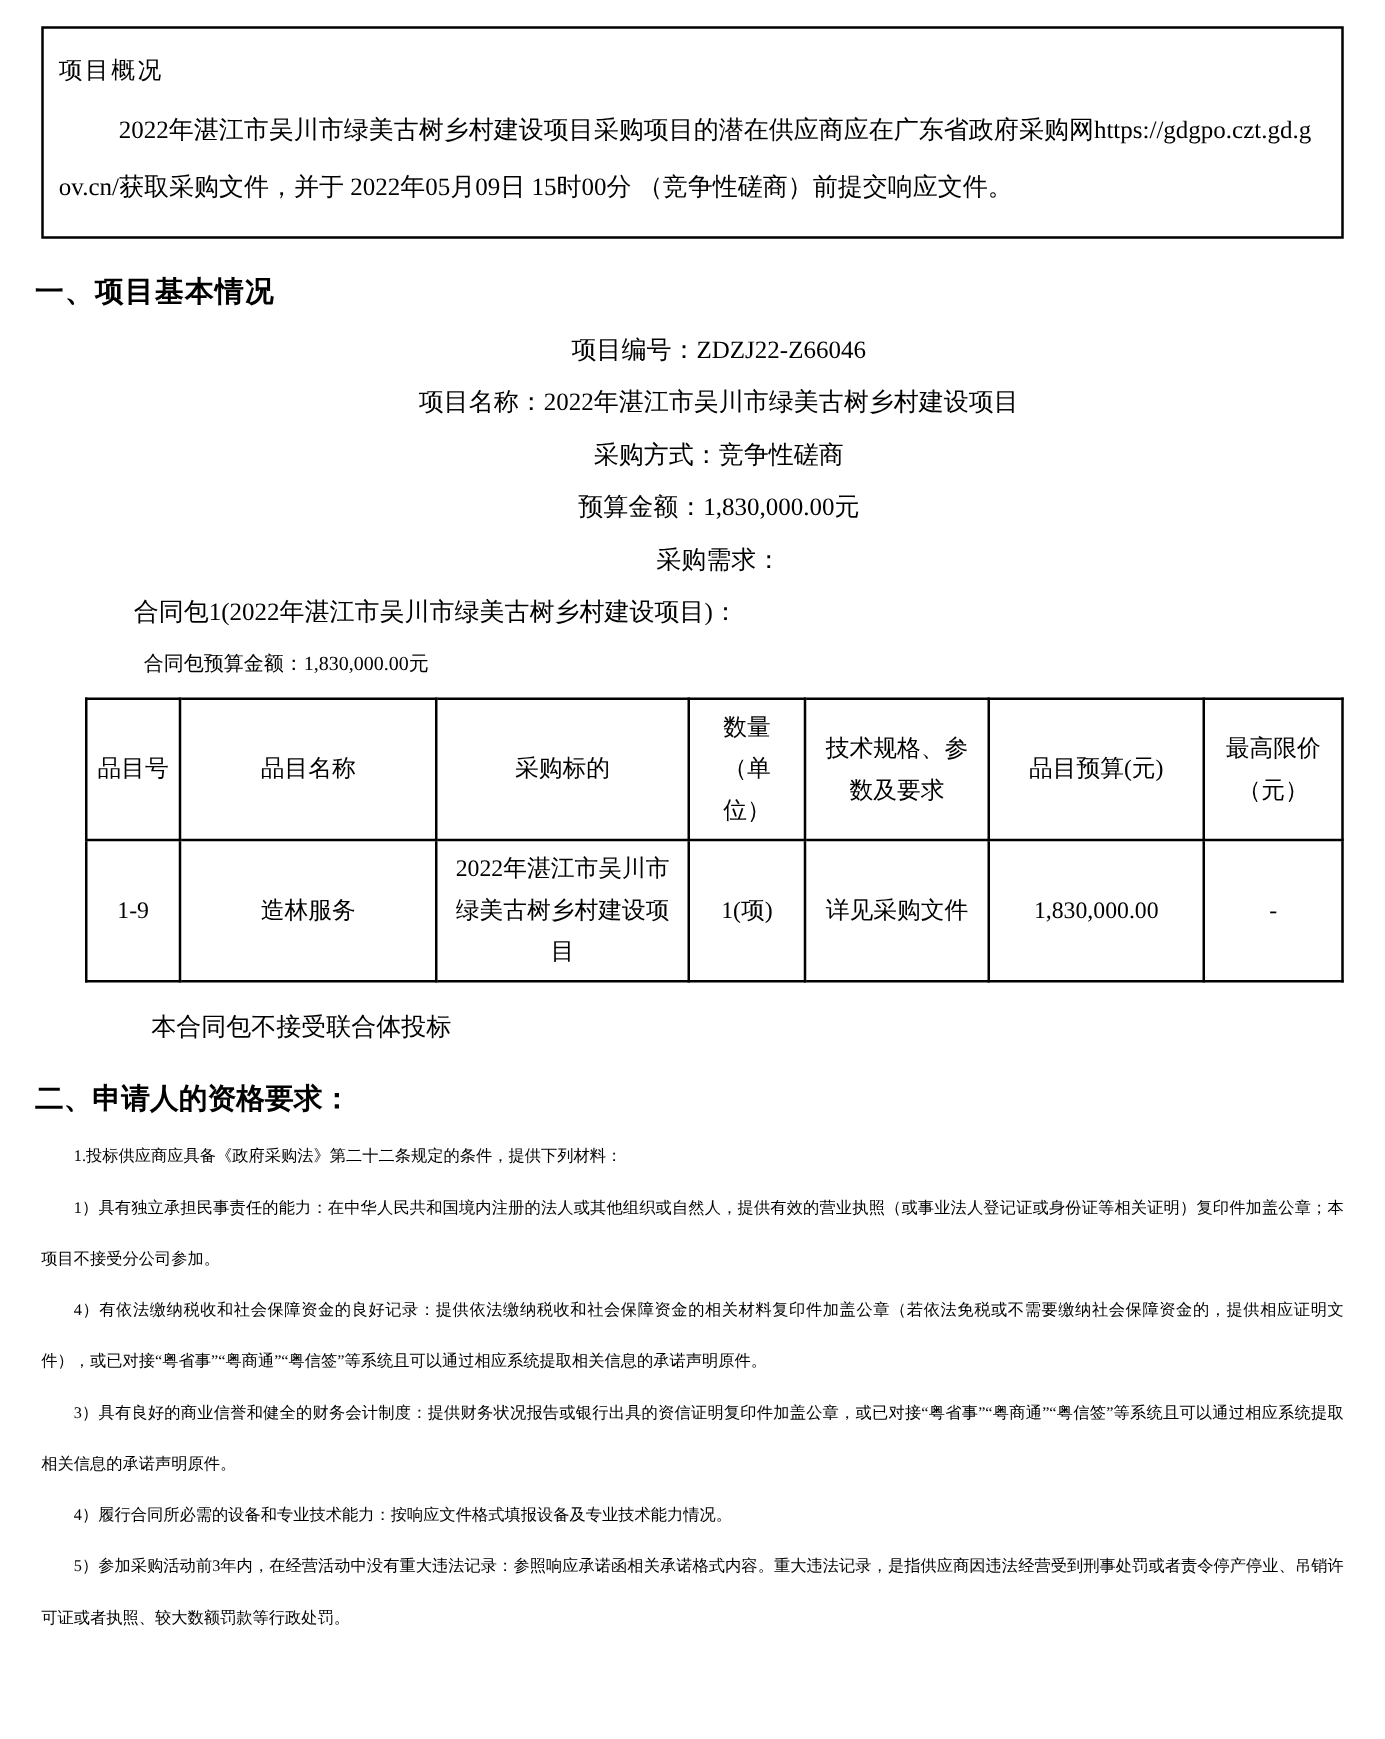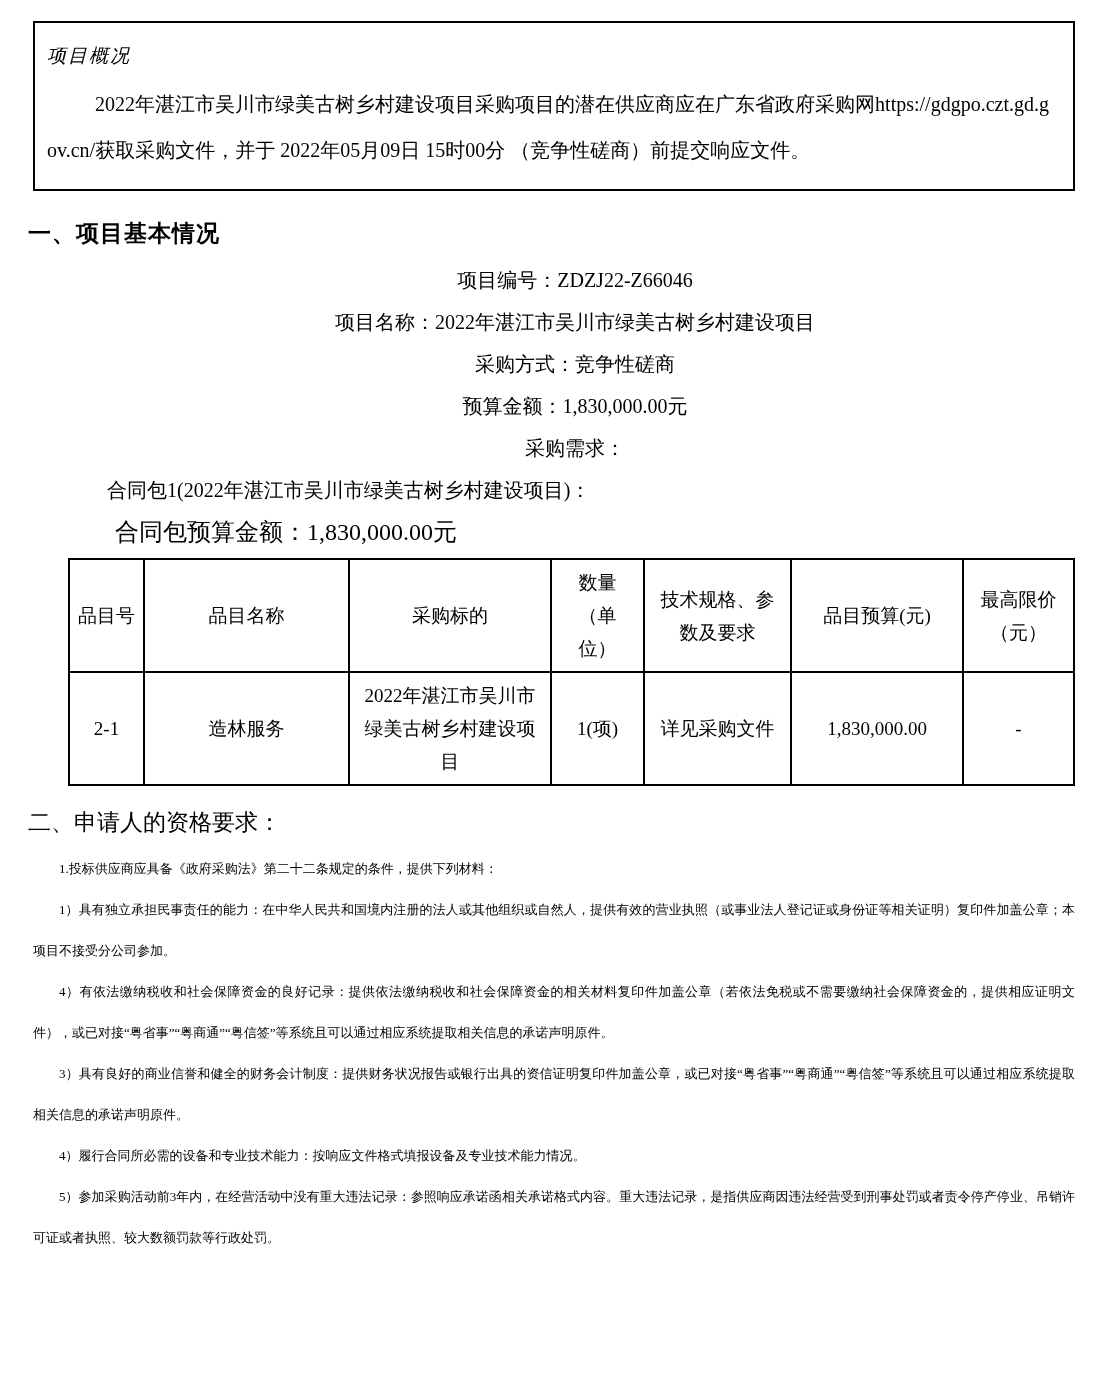--- a/index.html
+++ b/index.html
@@ -22,50 +22,49 @@
 
   
   .overview-box {
     margin-top: 21px;
     border: 2px solid #000000;
     padding: 20px 24px 16px 12px;
   }
   .box-title {
     font-size: 19px;
     letter-spacing: 2px;
-    font-style: italic;
   }
   .box-body {
     margin: 12px 0 0 0;
     font-size: 20px;
     line-height: 46px;
     text-align: justify;
     text-indent: 2.4em;
     word-break: break-all;
   }
 
   
   .sec-heading {
     margin: 27px 0 0 -5px;
     font-size: 23px;
     font-weight: bold;
     letter-spacing: 1px;
   }
-  .sec-heading.h2-strong { font-weight: 400; letter-spacing: 0; margin-top: 21px; }
+  .sec-heading.h2-strong { font-weight: 700; letter-spacing: 0; margin-top: 21px; }
 
   
   .fields { margin-top: 10px; }
   .field {
     margin: 0 0 0 42px;
     font-size: 20px;
     line-height: 42px;
     text-align: center;
   }
   .pkg-title  { margin: 0 0 0 74px;  font-size: 20px; line-height: 42px; }
-  .pkg-budget { margin: 0 0 0 82px;  font-size: 24px; line-height: 42px; }
+  .pkg-budget { margin: 0 0 0 82px;  font-size: 16px; line-height: 42px; }
 
   
   table.items {
     border-collapse: collapse;
     table-layout: fixed;
     width: 1005px;
     margin: 5px 0 0 35px;
     font-size: 19px;
   }
   table.items th, table.items td {
@@ -138,32 +137,33 @@
         <th>品目名称</th>
         <th>采购标的</th>
         <th>数量（单位）</th>
         <th>技术规格、参数及要求</th>
         <th>品目预算(元)</th>
         <th>最高限价（元）</th>
       </tr>
     </thead>
     <tbody>
       <tr>
-        <td>2-1</td>
+        <td>1-9</td>
         <td>造林服务</td>
         <td>2022年湛江市吴川市绿美古树乡村建设项目</td>
         <td>1(项)</td>
         <td>详见采购文件</td>
         <td>1,830,000.00</td>
         <td class="cell-right">-</td>
       </tr>
     </tbody>
   </table>
 
   <div class="notes">
+    <p class="note">本合同包不接受联合体投标</p>
   </div>
 
   <h2 class="sec-heading h2-strong">二、申请人的资格要求：</h2>
 
   <div class="sec2-body">
     <p class="para">1.投标供应商应具备《政府采购法》第二十二条规定的条件，提供下列材料：</p>
     <p class="para">1）具有独立承担民事责任的能力：在中华人民共和国境内注册的法人或其他组织或自然人，提供有效的营业执照（或事业法人登记证或身份证等相关证明）复印件加盖公章；本项目不接受分公司参加。</p>
     <p class="para">4）有依法缴纳税收和社会保障资金的良好记录：提供依法缴纳税收和社会保障资金的相关材料复印件加盖公章（若依法免税或不需要缴纳社会保障资金的，提供相应证明文件），或已对接“粤省事”“粤商通”“粤信签”等系统且可以通过相应系统提取相关信息的承诺声明原件。</p>
     <p class="para">3）具有良好的商业信誉和健全的财务会计制度：提供财务状况报告或银行出具的资信证明复印件加盖公章，或已对接“粤省事”“粤商通”“粤信签”等系统且可以通过相应系统提取相关信息的承诺声明原件。</p>
     <p class="para">4）履行合同所必需的设备和专业技术能力：按响应文件格式填报设备及专业技术能力情况。</p>

